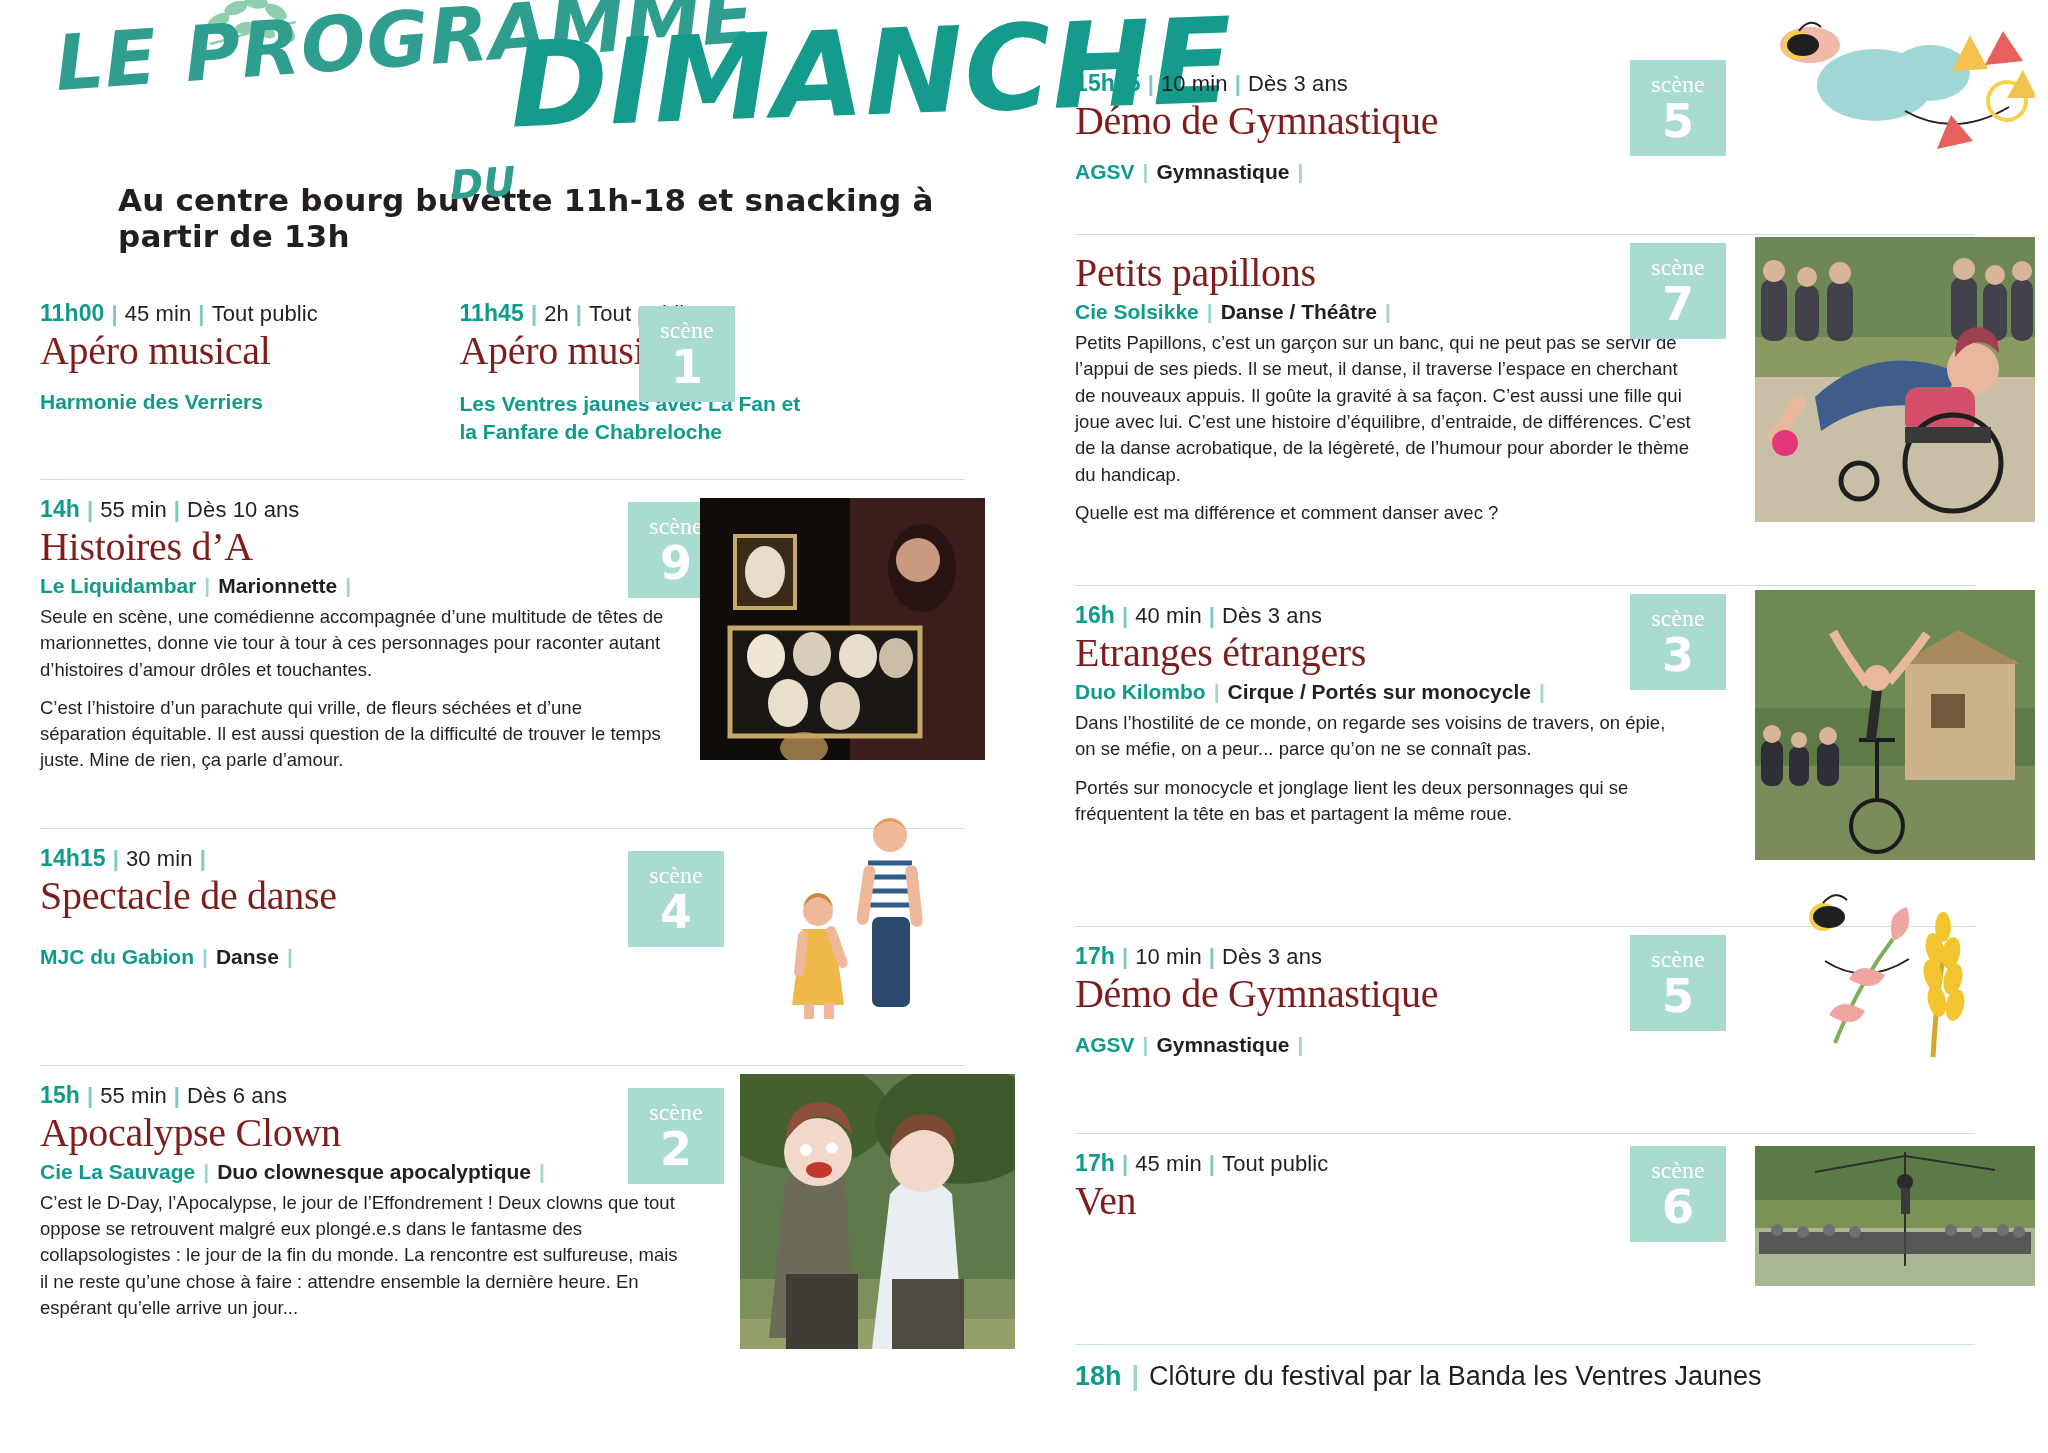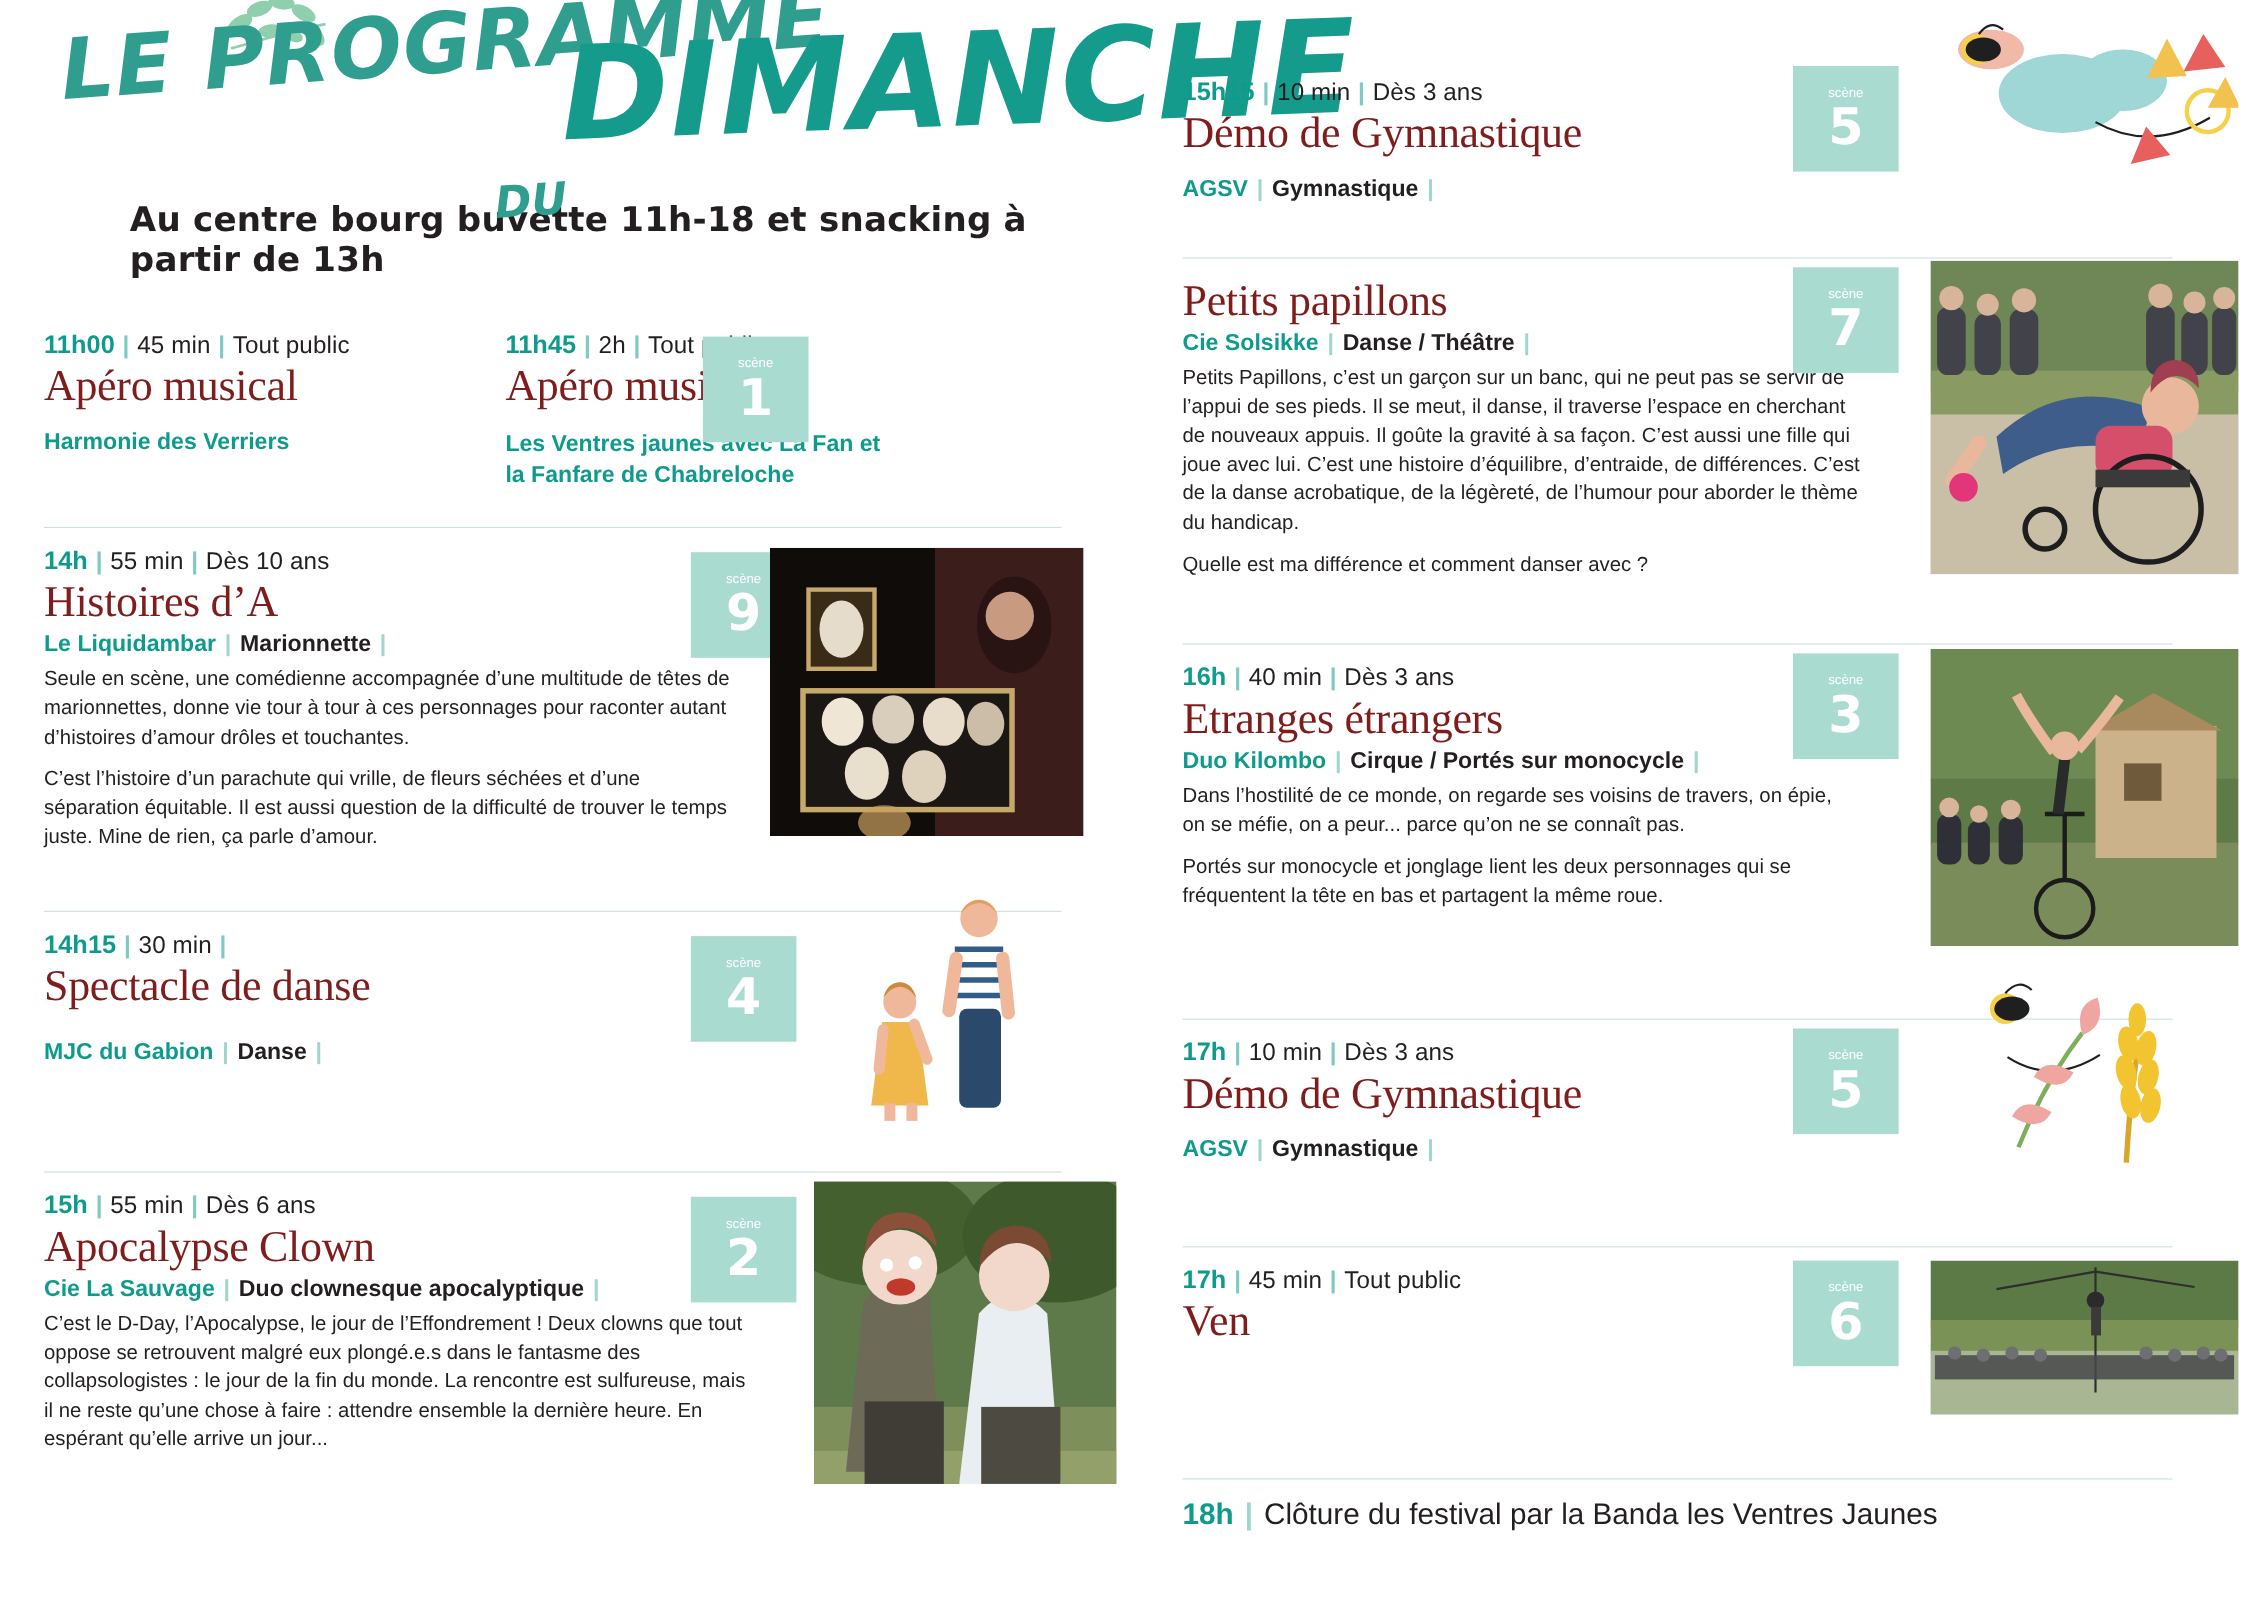--- a/index.html
+++ b/index.html
@@ -128,24 +128,24 @@
   
   .scene {
     width: 96px; height: 96px;
     background: #aadbd0;
     display: flex; flex-direction: column;
     align-items: center; justify-content: center;
     color: #ffffff;
     position: absolute;
   }
   .scene .lbl {
-    font-size: 12px;
+    font-size: 24px;
     line-height: 1;
     margin-bottom: 2px;
-    font-family: Liberation Sans, sans-serif;
+    font-family: Liberation Serif, serif;
   }
   .scene .num {
     font-size: 46px;
     font-weight: bold;
     line-height: 1;
     font-family: "DejaVu Sans", sans-serif;
   }
 
   .photo {
     position: absolute;

